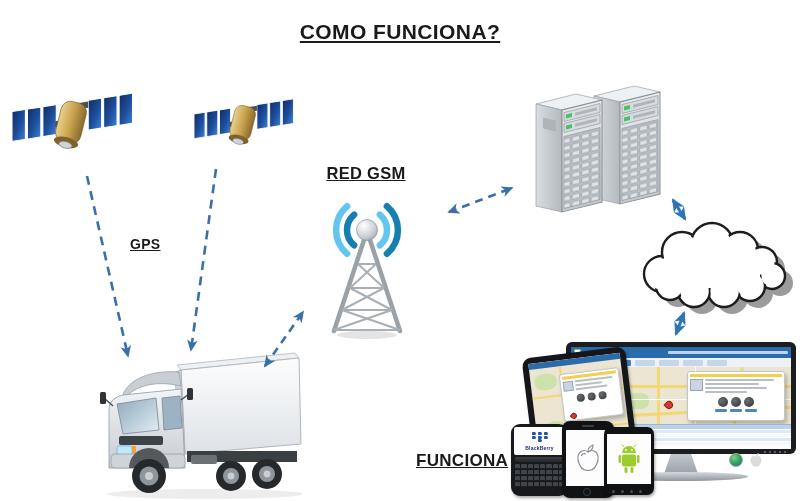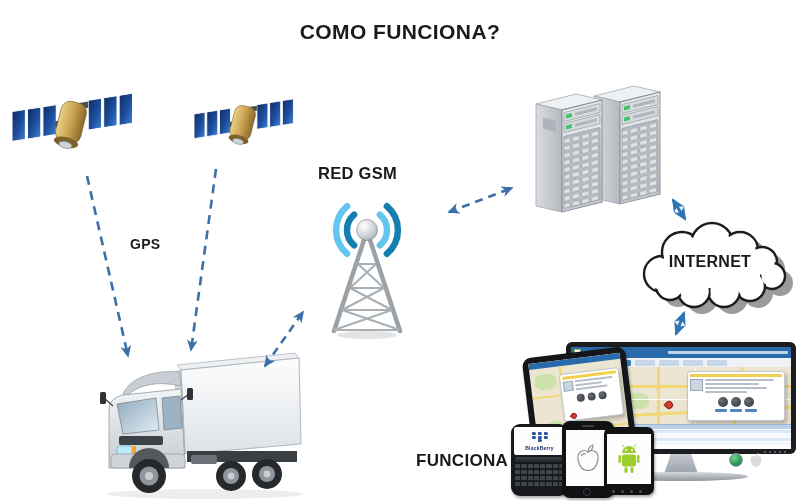--- a/index.html
+++ b/index.html
@@ -1,22 +1,22 @@
 <!DOCTYPE html>
 <html><head>
 <meta charset="utf-8">
 <style>
   html,body{margin:0;padding:0;background:#fff;}
   #canvas{position:relative;width:800px;height:501px;background:#ffffff;overflow:hidden;
           font-family:"Liberation Sans", sans-serif;}
   .abs{position:absolute;}
-  .lbl{position:absolute;color:#1a1a1a;font-weight:bold;letter-spacing:.3px;white-space:nowrap;}
+  .lbl{position:absolute;color:#1a1a1a;font-weight:bold;letter-spacing:.3px;white-space:nowrap;text-decoration:underline;}
   #title{left:280px;top:20px;width:240px;text-align:center;font-size:21px;letter-spacing:.4px;}
   #lbl-gps{left:130px;top:236px;font-size:14px;}
-  #lbl-gsm{left:318px;top:164px;width:96px;text-align:left;font-size:16.5px;}
+  #lbl-gsm{left:318px;top:164px;width:96px;text-align:center;font-size:16.5px;}
   #lbl-servers{left:533px;top:57px;width:128px;text-align:center;font-size:17px;}
   #lbl-internet{left:640px;top:253px;width:140px;text-align:center;font-size:16px;z-index:6;}
   #lbl-client{left:416px;top:451px;font-size:17px;}
 
   
   #monitor{left:566px;top:342px;width:230px;height:112px;background:#1b1d20;border-radius:6px;
            padding:5px;box-sizing:border-box;z-index:3;}
   #monitor .screen{width:100%;height:100%;background:#fff;display:flex;flex-direction:column;overflow:hidden;}
   .scr-header{height:11px;background:#2a6bab;display:flex;align-items:center;gap:3px;padding:0 3px;}
   .scr-header .logo{width:7px;height:7px;background:#fdfdfd;border-radius:1px;border:1px solid #8bc34a;box-sizing:border-box;}
@@ -87,21 +87,20 @@
   svg{display:block;}
 </style>
 </head>
 <body>
 
 <div id="canvas">
 
   <div class="lbl" id="title">COMO FUNCIONA?</div>
   <div class="lbl" id="lbl-gps">GPS</div>
   <div class="lbl" id="lbl-gsm">RED GSM</div>
-  <div class="lbl" id="lbl-internet">INTERNET</div>
   <div class="lbl" id="lbl-client">FUNCIONA</div>
 
   <svg class="abs" style="left:8px;top:85px;" width="300" height="100" viewBox="0 0 300 100">
     <defs>
       <linearGradient id="panelG" x1="0" y1="0" x2="1" y2="1">
         <stop offset="0" stop-color="#122c63"></stop>
           <stop offset=".55" stop-color="#1d4e9e"></stop>
           <stop offset="1" stop-color="#3f7fd1"></stop>
       </linearGradient>
       <linearGradient id="goldG" x1="0" y1="0" x2="1" y2="0">

